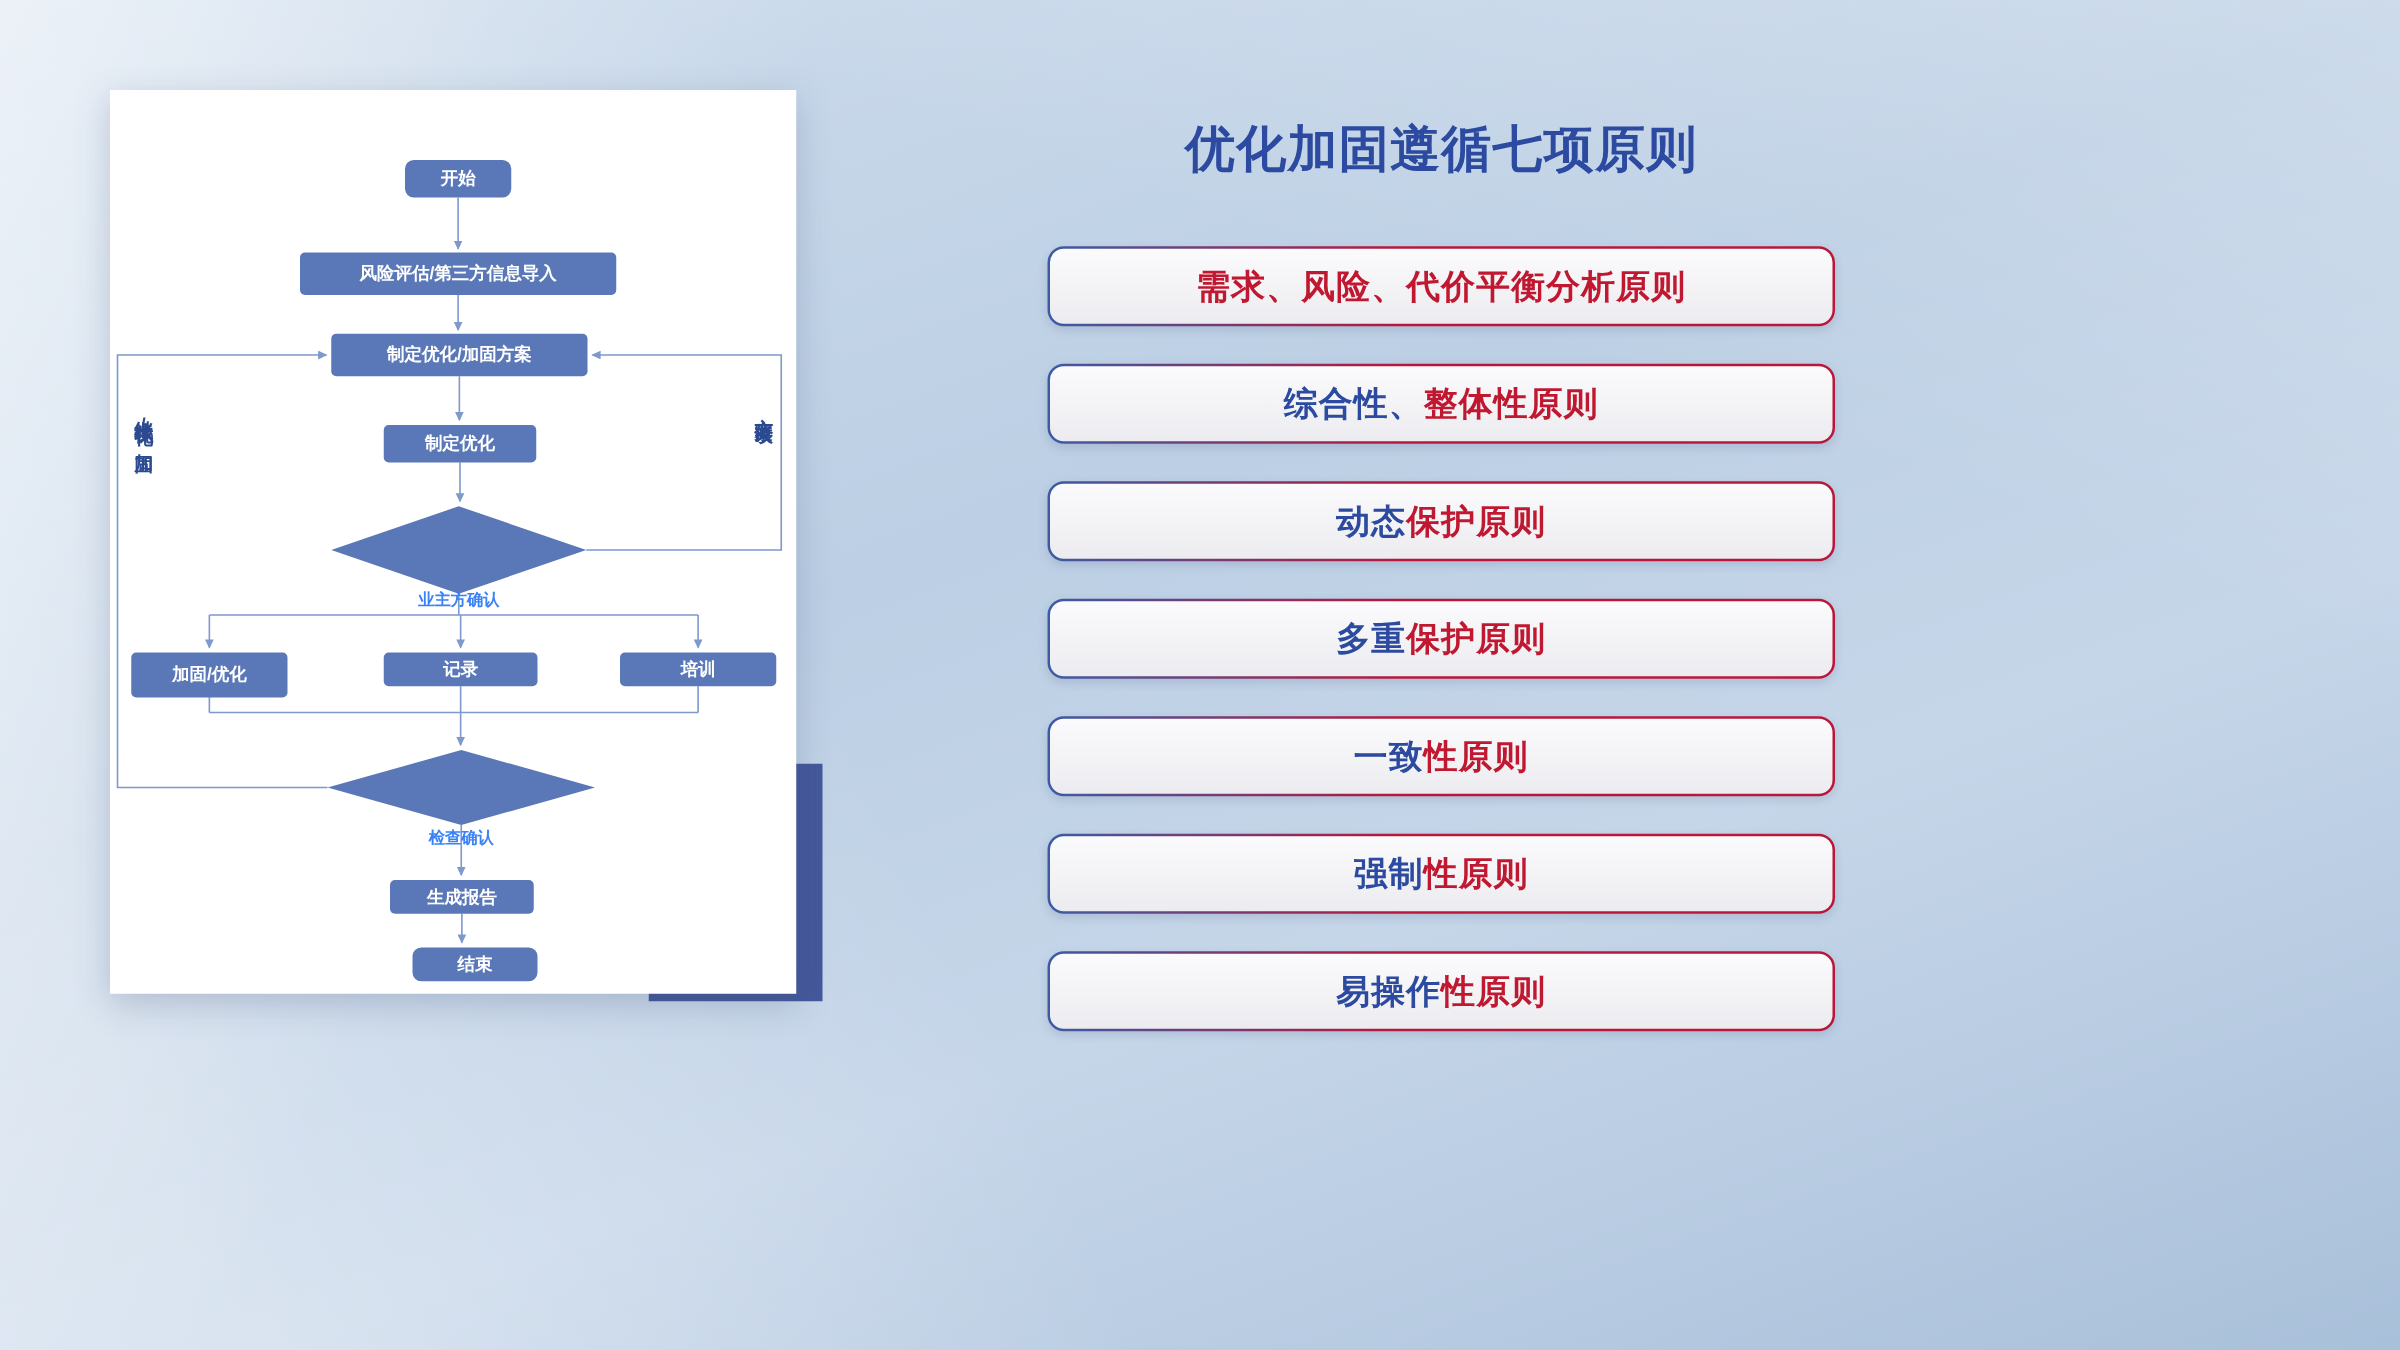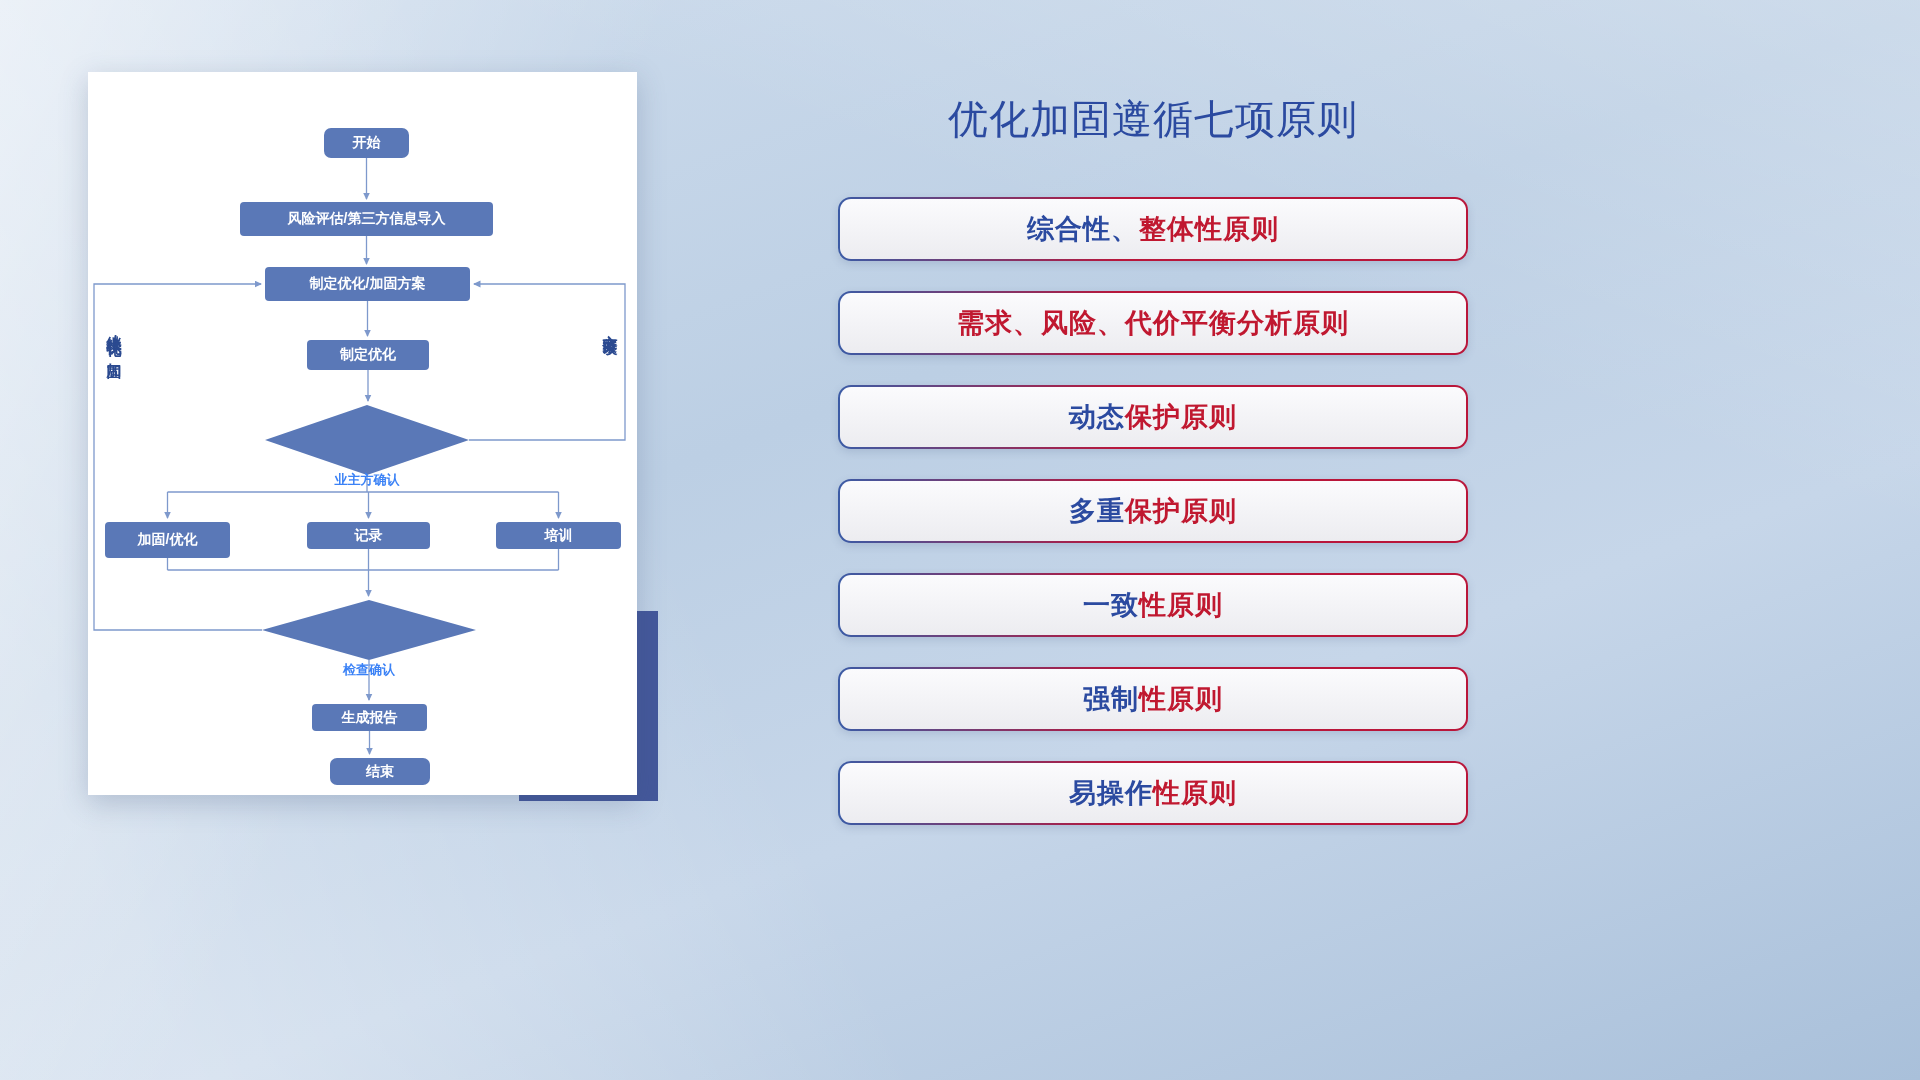--- a/index.html
+++ b/index.html
@@ -37,21 +37,21 @@
   .vert-label{
     position:absolute;writing-mode:vertical-rl;text-orientation:upright;
     color:#2b4a90;font-weight:bold;font-size:15px;letter-spacing:2px;z-index:3;
   }
   .flow-svg{position:absolute;inset:0;z-index:2;}
   .flow-line{fill:none;stroke:var(--line,#7e99cc);stroke-width:1.3;}
   .flow-diamond{fill:var(--node-fill,#5a78b7);}
   
   .panel-title{
     position:absolute;left:838px;top:92px;width:630px;text-align:center;
-    font-size:40px;font-weight:normal;color:var(--accent-blue,#2b4aa0);
+    font-size:40px;font-weight:bold;color:var(--accent-blue,#2b4aa0);
     letter-spacing:1px;z-index:2;
   }
   .principles{position:absolute;left:838px;top:197px;width:630px;z-index:2;}
   .principle{
     height:60px;border-radius:13px;padding:2px;margin-bottom:30px;
     background:linear-gradient(90deg,#3b5ba5 0%, #b9163a 45%, #b9163a 100%);
     box-shadow:0 3px 8px rgba(80,100,140,0.20);
   }
   .principle-inner{
     width:100%;height:100%;border-radius:11px;box-sizing:border-box;
@@ -117,28 +117,28 @@
 
   <div class="vert-label" style="left:16px;top:252px;height:130px;">继续优化/加固</div>
   <div class="vert-label" style="left:512px;top:250px;height:90px;">方案修改</div>
 </div>
 
 <div class="panel-title">优化加固遵循七项原则</div>
 
 <div class="principles">
   <div class="principle">
     <div class="principle-inner">
-        <span class="seg-blue">综合性、</span>
-        <span class="seg-red">整体性原则</span>
+        <span class="seg-blue"></span>
+        <span class="seg-red">需求、风险、代价平衡分析原则</span>
       </div>
   </div>
   <div class="principle">
     <div class="principle-inner">
-        <span class="seg-blue"></span>
-        <span class="seg-red">需求、风险、代价平衡分析原则</span>
+        <span class="seg-blue">综合性、</span>
+        <span class="seg-red">整体性原则</span>
       </div>
   </div>
   <div class="principle">
     <div class="principle-inner">
         <span class="seg-blue">动态</span>
         <span class="seg-red">保护原则</span>
       </div>
   </div>
   <div class="principle">
     <div class="principle-inner">

